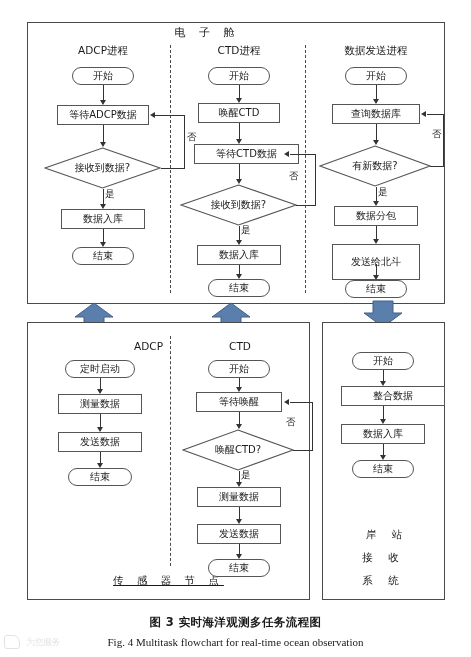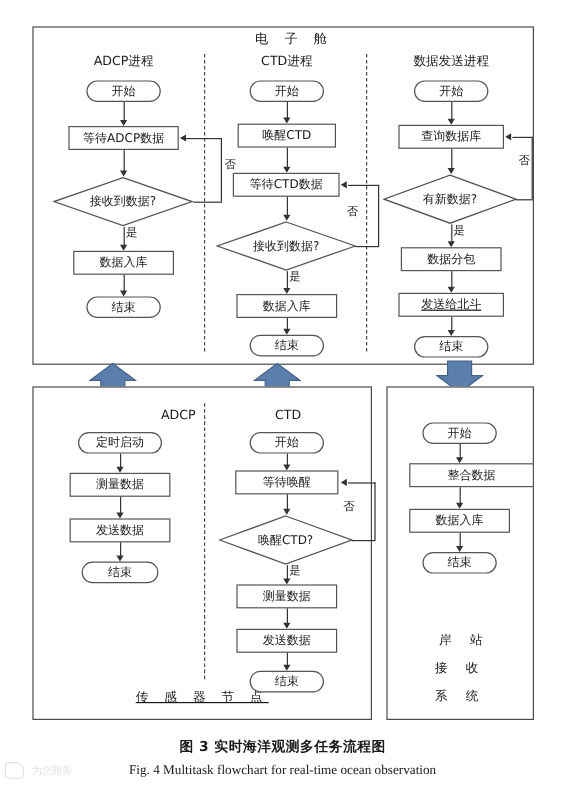--- a/index.html
+++ b/index.html
@@ -54,21 +54,21 @@
   .wm{position:absolute;left:4px;top:634px;width:84px;height:16px;opacity:.30;
       display:flex;align-items:center;gap:6px;}
   .wm-logo{width:14px;height:12px;border:1.3px solid #9aa4ad;border-radius:3px 7px 3px 3px;}
   .wm-txt{font-size:9px;color:#9aa4ad;letter-spacing:-.5px;filter:blur(.6px);}
 </style>
 </head>
 <body>
 
 <div class="panel" id="panel-electronics"></div>
 
-<div class="title-center" style="left:27px;top:25px;width:360px;padding-left:38px;">电 子 舱</div>
+<div class="title-center" style="left:27px;top:25px;width:360px;">电 子 舱</div>
 
 <div class="vdash" style="left:170px;top:45px;height:248px;"></div>
 <div class="vdash" style="left:305px;top:45px;height:248px;"></div>
 
 <div class="col-title" style="left:40px;top:44px;width:126px;">ADCP进程</div>
 
 <div class="node term" style="left:72px;top:67px;width:62px;height:18px;">开始</div>
 <div class="ln v" style="left:102.5px;top:85px;height:18px;"></div>
 <div class="arw down" style="left:99.8px;top:100px;"></div>
 
@@ -102,21 +102,21 @@
 <div class="col-title" style="left:176px;top:44px;width:126px;">CTD进程</div>
 
 <div class="node term" style="left:208px;top:67px;width:62px;height:18px;">开始</div>
 <div class="ln v" style="left:238.5px;top:85px;height:16px;"></div>
 <div class="arw down" style="left:235.8px;top:98px;"></div>
 
 <div class="node proc" style="left:198px;top:103px;width:82px;height:20px;">唤醒CTD</div>
 <div class="ln v" style="left:238.5px;top:123px;height:19px;"></div>
 <div class="arw down" style="left:235.8px;top:139px;"></div>
 
-<div class="node proc" style="left:194px;top:144px;width:89px;height:20px;">等待CTD数据</div>
+<div class="node proc" style="left:194px;top:144px;width:105px;height:20px;">等待CTD数据</div>
 <div class="ln v" style="left:238.5px;top:164px;height:18px;"></div>
 <div class="arw down" style="left:235.8px;top:179px;"></div>
 
 <div class="dec-wrap" style="left:180px;top:184px;width:117px;height:42px;">
   <svg width="117" height="42" viewBox="0 0 117 42">
     <polygon points="58.5,1 116,21 58.5,41 1,21" fill="#fff" stroke="#555" stroke-width="1.1"></polygon>
   </svg>
   <div class="dec-text">接收到数据?</div>
 </div>
 
@@ -160,21 +160,21 @@
 <div class="lbl" style="left:432px;top:128px;">否</div>
 
 <div class="ln v" style="left:375.5px;top:187px;height:17px;"></div>
 <div class="arw down" style="left:372.8px;top:201px;"></div>
 <div class="lbl" style="left:378px;top:186px;">是</div>
 
 <div class="node proc" style="left:334px;top:206px;width:84px;height:20px;">数据分包</div>
 <div class="ln v" style="left:375.5px;top:226px;height:16px;"></div>
 <div class="arw down" style="left:372.8px;top:239px;"></div>
 
-<div class="node proc" style="left:332px;top:244px;width:88px;height:20px;text-decoration:underline;">发送给北斗</div>
+<div class="node proc" style="left:332px;top:244px;width:88px;height:36px;">发送给北斗</div>
 <div class="ln v" style="left:375.5px;top:264px;height:14px;"></div>
 <div class="arw down" style="left:372.8px;top:275px;"></div>
 
 <div class="node term" style="left:345px;top:280px;width:62px;height:18px;">结束</div>
 
 <svg class="bigarrow" style="left:74px;top:302px;" width="40" height="28" viewBox="0 0 40 28">
   <polygon points="20,1 39,15 30,15 30,27 10,27 10,15 1,15" fill="#5b7fad" stroke="#44618a" stroke-width="1"></polygon>
 </svg>
 
 <svg class="bigarrow" style="left:211px;top:302px;" width="40" height="28" viewBox="0 0 40 28">

